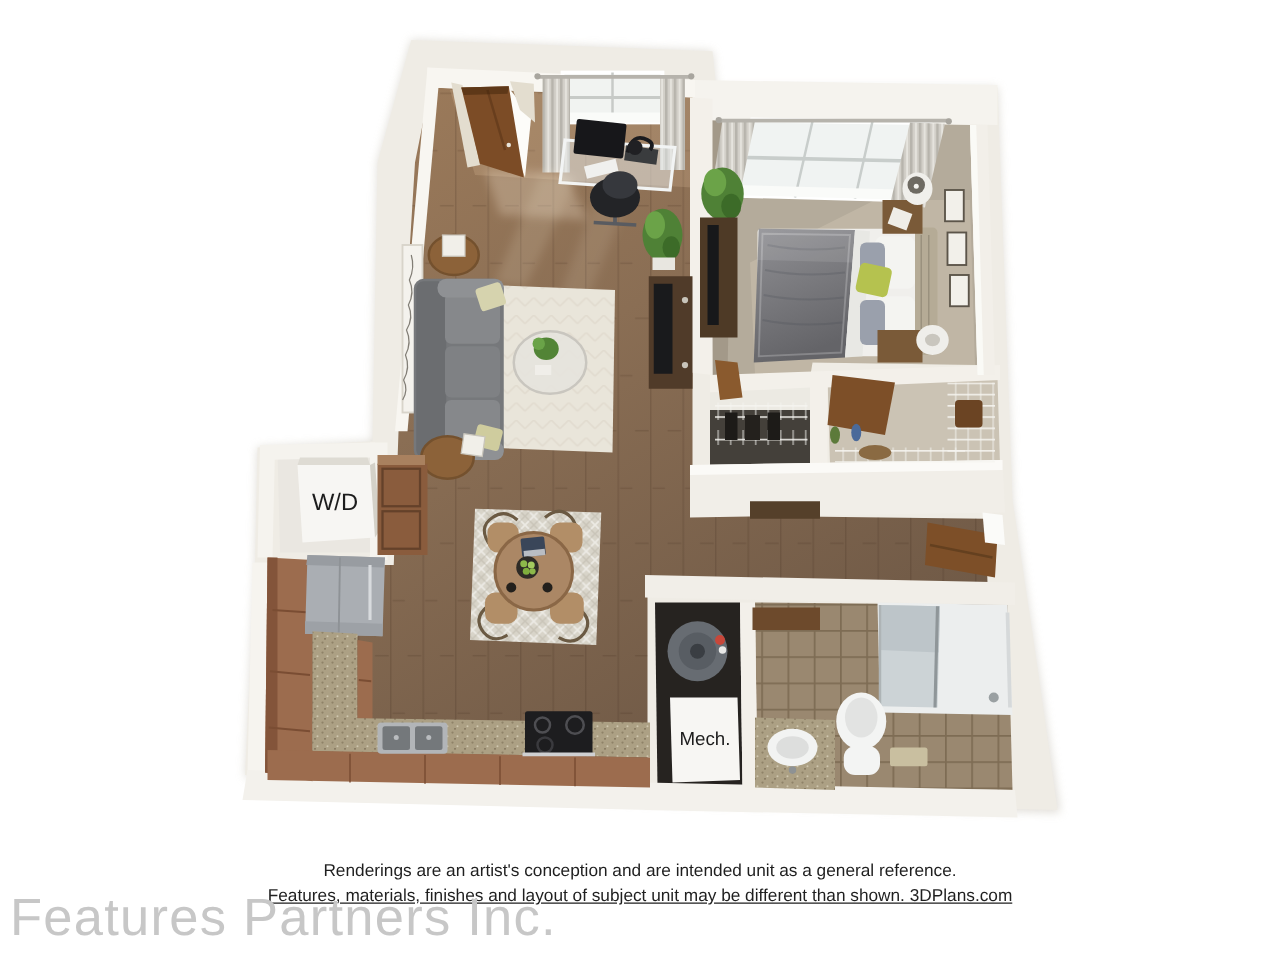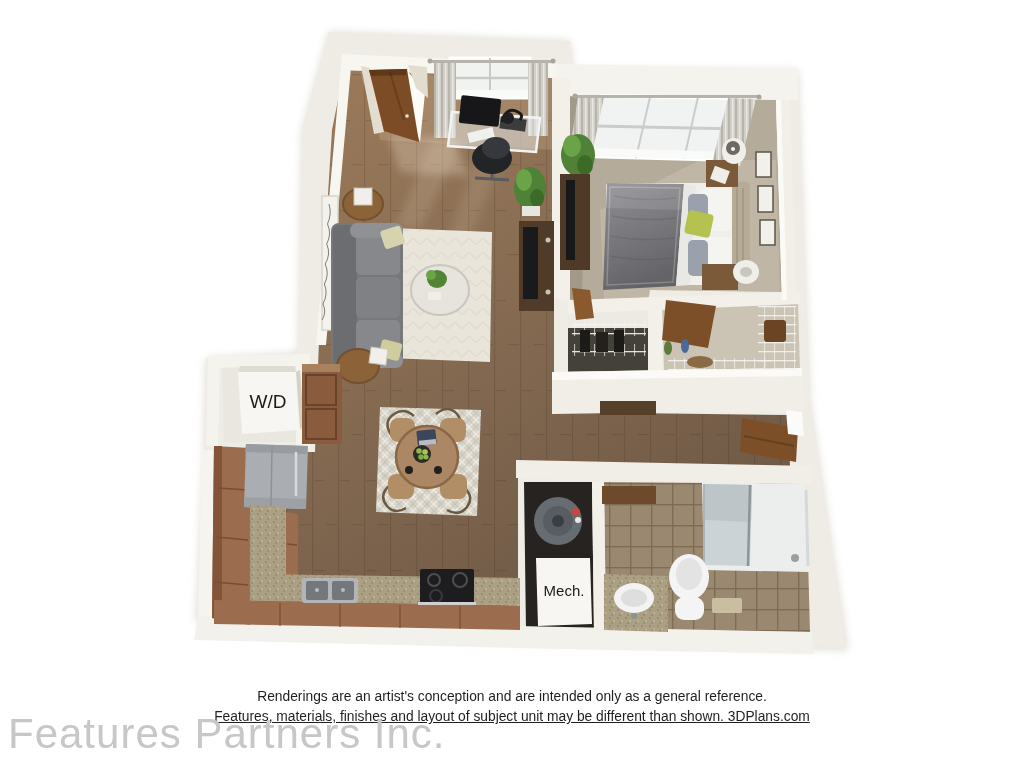--- a/index.html
+++ b/index.html
@@ -448,18 +448,18 @@
   <circle cx="578" cy="520" r="3" fill="#e8e8e6"></circle>
 </g>
 
 <g>
   <polygon points="536,558 590,558 592,624 538,626" fill="#f7f6f3"></polygon>
   <text x="564" y="596" font-size="15" fill="#1c1c1c" text-anchor="middle" font-family="Liberation Sans, sans-serif">Mech.</text>
 </g>
 
 </svg>
 
-<div class="cap" style="top:689px;">Renderings are an artist's conception and are intended only as a general reference.</div>
+<div class="cap" style="top:689px;">Renderings are an artist's conception and are intended unit as a general reference.</div>
 
 <div class="cap" style="top:709px;text-decoration:underline;">Features, materials, finishes and layout of subject unit may be different than shown. 3DPlans.com</div>
 
 <div class="wm">Features Partners Inc.</div>
 </div>
 
 </body></html>

